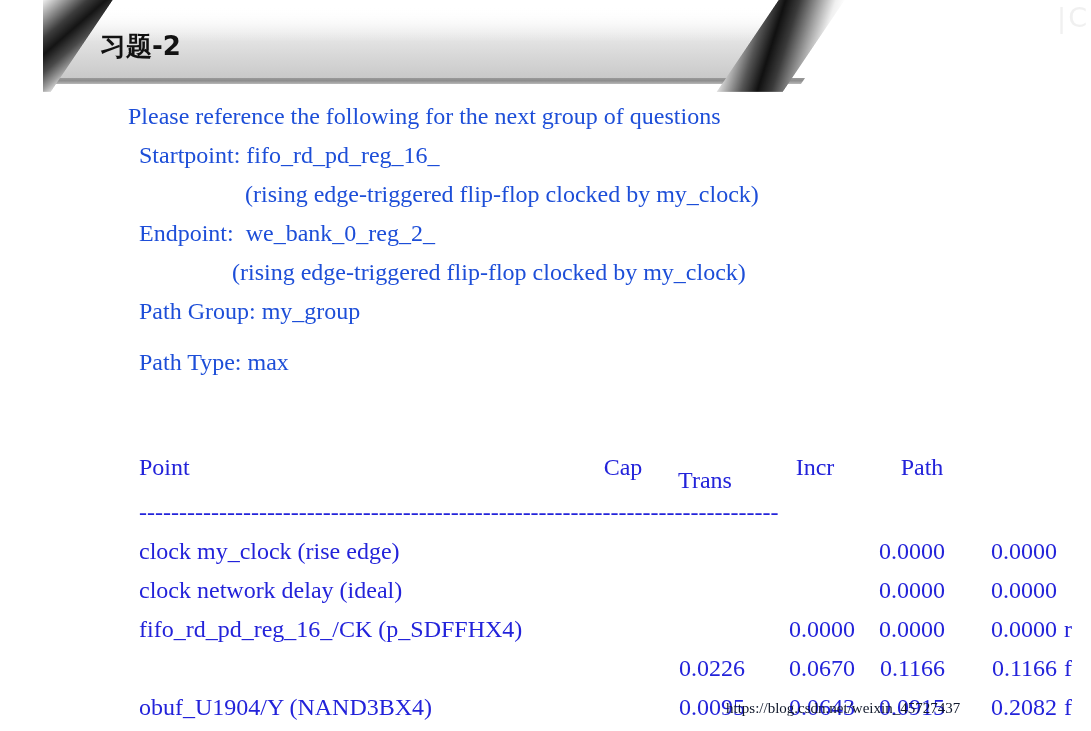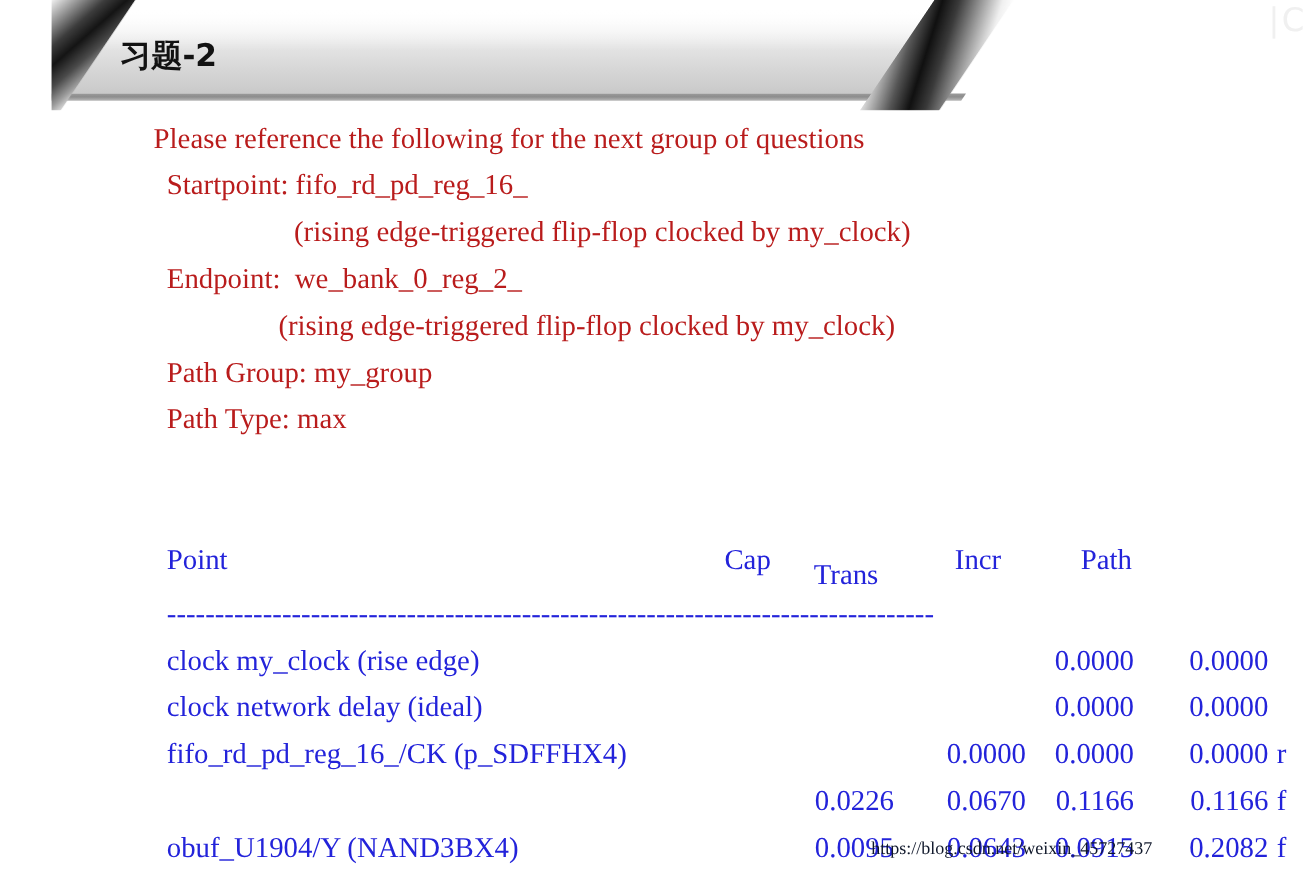--- a/index.html
+++ b/index.html
@@ -144,29 +144,29 @@
     top: 0;
     width: 1091px;
     height: 731px;
     color: #2323da;
   }
   .ln {
     position: absolute;
     white-space: pre;
     font-size: 24px;
     line-height: 1;
-    color: #b91c1c;
+    color: #1d4ed8;
   }
   .ln-intro   { left: 128px; top: 104px; }
   .ln-start   { left: 139px; top: 143px; }
   .ln-start-p { left: 245px; top: 182px; }
   .ln-end     { left: 139px; top: 221px; text-align: center; }
   .ln-end-p   { left: 232px; top: 260px; }
   .ln-group   { left: 139px; top: 299px; font-family: Liberation Serif, serif; }
-  .ln-type    { left: 139px; top: 338px; }
+  .ln-type    { left: 139px; top: 350px; }
 
   
   .report {
     position: absolute;
     left: 139px;
     top: 455px;
     width: 810px;
   }
   .rrow {
     position: relative;

